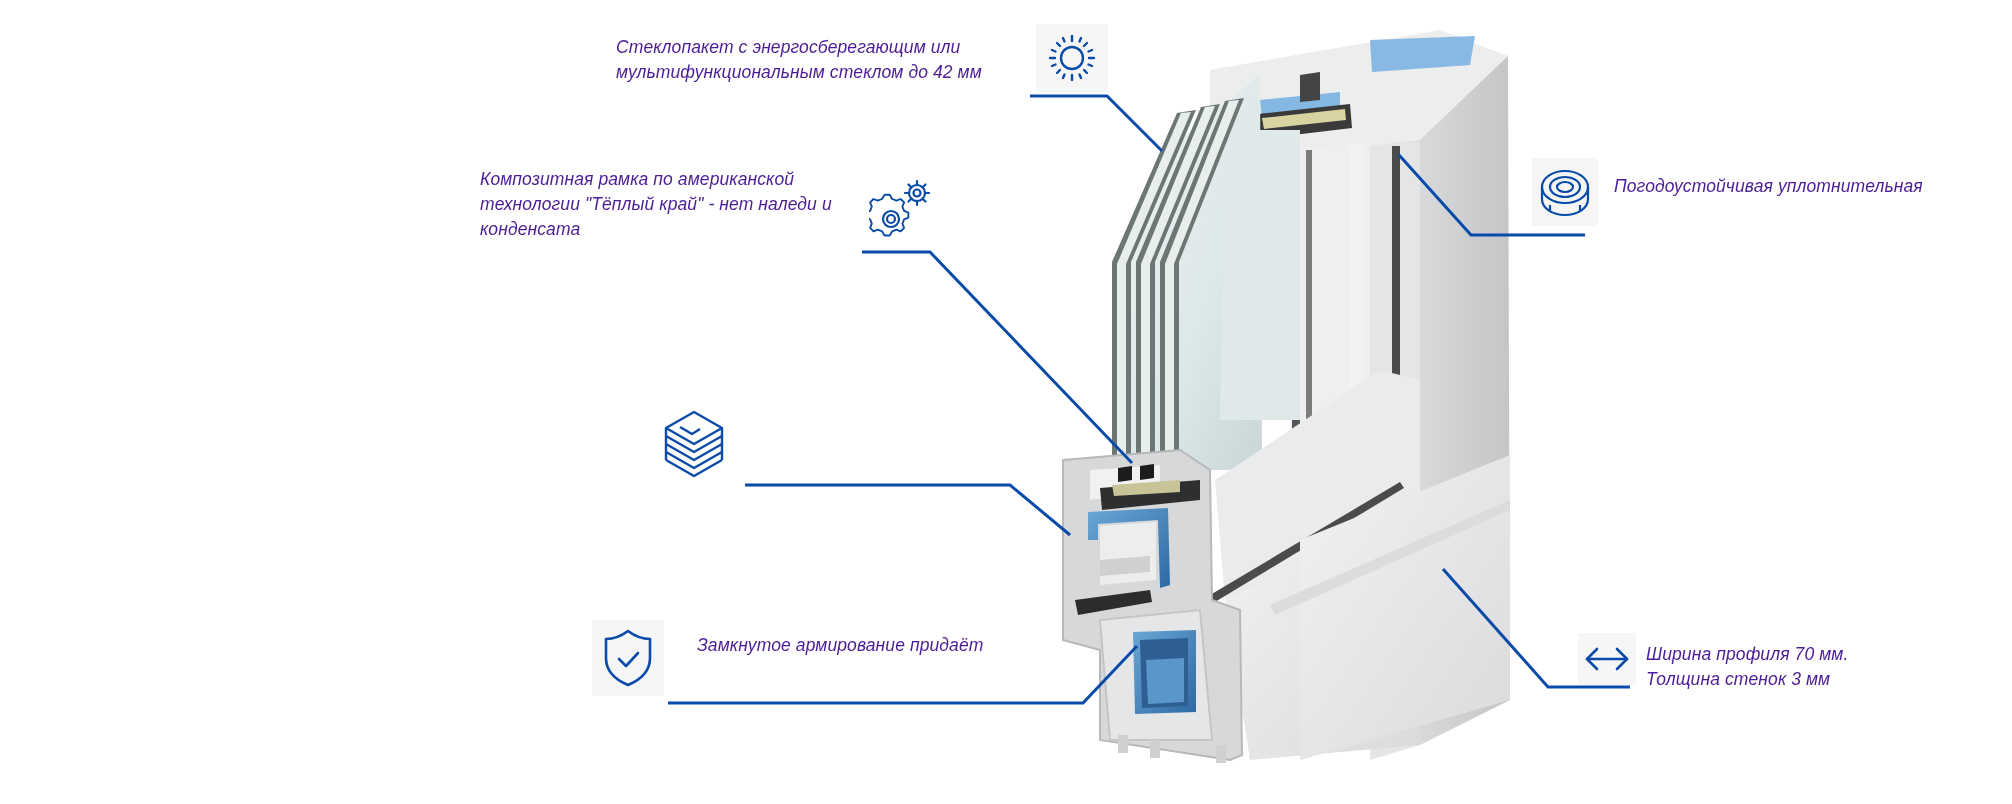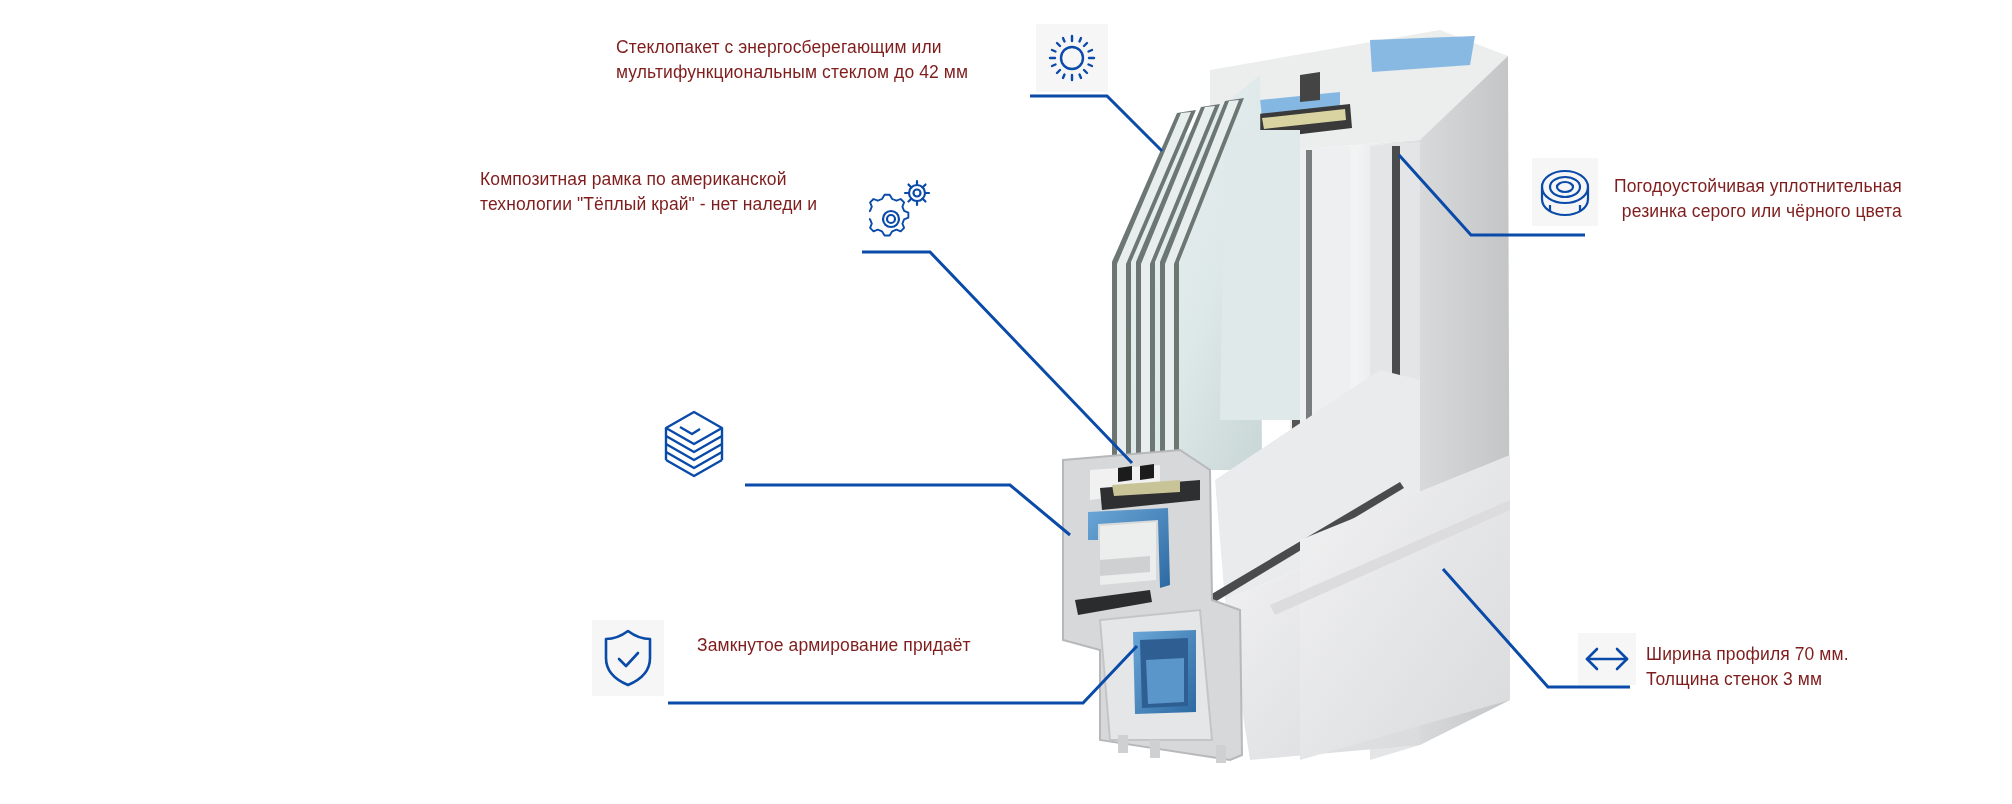--- a/index.html
+++ b/index.html
@@ -1,20 +1,20 @@
 <!DOCTYPE html>
 <html><head>
   <meta charset="utf-8">
   <style>
     html, body { margin: 0; padding: 0; background: #ffffff; }
     body { width: 2012px; height: 804px; position: relative; overflow: hidden;
            font-family: "Liberation Sans", "DejaVu Sans", sans-serif; color: #1e1e1e; }
     .stage { position: absolute; left: 0; top: 0; width: 2012px; height: 804px; }
     .illustration { position: absolute; left: 0; top: 0; width: 2012px; height: 804px; }
-    .callout-text { position: absolute; font-size: 17.5px; line-height: 25px; color: #7f1d1d; letter-spacing: 0.1px; white-space: nowrap; }
+    .callout-text { position: absolute; font-size: 17.5px; line-height: 25px; color: #4c1d95; letter-spacing: 0.1px; white-space: nowrap; font-style: italic; }
     .icon-box { position: absolute; background: #f6f6f6; display: flex; align-items: center; justify-content: center; }
     .icon-box svg { display: block; }
   </style>
 </head>
 <body>
 
 <div class="stage">
 
   <svg class="illustration" viewBox="0 0 2012 804" xmlns="http://www.w3.org/2000/svg">
     <defs>
@@ -160,35 +160,35 @@
         <line x1="39.5" y1="6.5" x2="42.5" y2="9.5"></line>
           <line x1="53.5" y1="20.5" x2="56.5" y2="23.5"></line>
         <line x1="56.5" y1="6.5" x2="53.5" y2="9.5"></line>
           <line x1="42.5" y1="20.5" x2="39.5" y2="23.5"></line>
       </g>
     </svg>
   </div>
   <div class="callout-text" style="left:468px; top:167px;margin-left:12px;">
     <div>Композитная рамка по американской</div>
     <div>технологии "Тёплый край" - нет наледи и</div>
+    <div>конденсата</div>
   </div>
 
   <div class="icon-box" style="left:1532px; top:158px; width:66px; height:68px;">
     <svg width="54" height="50" viewBox="0 0 54 50" fill="none" stroke="#0a4aa8" stroke-width="2.2">
       <ellipse cx="27" cy="20" rx="23" ry="16"></ellipse>
       <ellipse cx="27" cy="20" rx="15" ry="10"></ellipse>
       <ellipse cx="27" cy="20" rx="8" ry="5"></ellipse>
       <path d="M4 20 v12 c0 9 10 16 23 16 s23 -7 23 -16 v-12"></path>
       <line x1="12" y1="38" x2="12" y2="44"></line>
         <line x1="42" y1="38" x2="42" y2="44"></line>
     </svg>
   </div>
   <div class="callout-text" style="left:1614px; top:174px;text-align:right;">
     <div>Погодоустойчивая уплотнительная</div>
-    <div>резинка серого или чёрного цвета</div>
   </div>
 
   <div class="icon-box" style="left:658px; top:408px; width:72px; height:76px; background:#ffffff;">
     <svg width="64" height="74" viewBox="0 0 64 74" fill="none" stroke="#0a4aa8" stroke-width="2.4" stroke-linejoin="round">
       <path d="M32 3 L60 19 L32 35 L4 19 Z"></path>
       <path d="M4 27 L32 43 L60 27"></path>
       <path d="M4 35 L32 51 L60 35"></path>
       <path d="M4 43 L32 59 L60 43"></path>
       <path d="M4 51 L32 67 L60 51"></path>
       <path d="M4 19 v32 M60 19 v32"></path>

